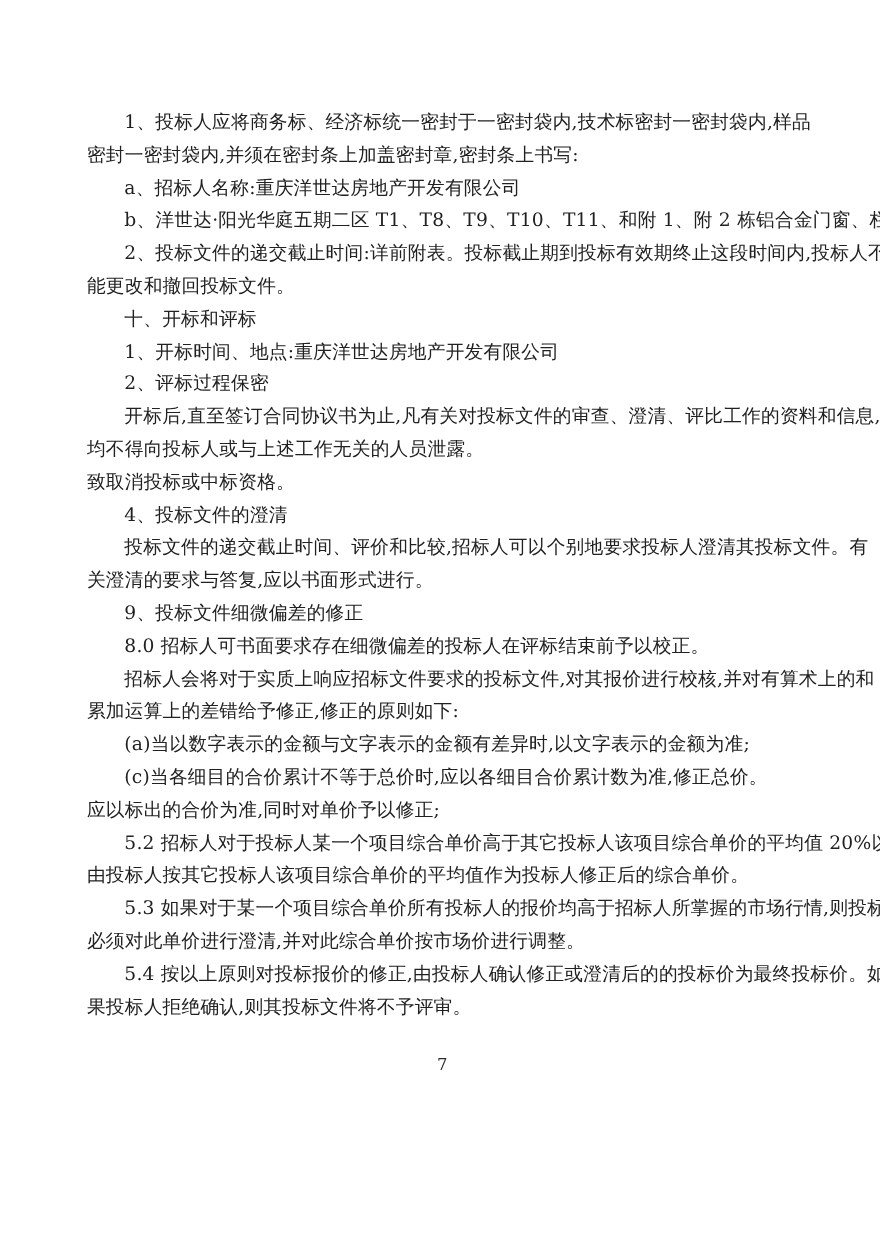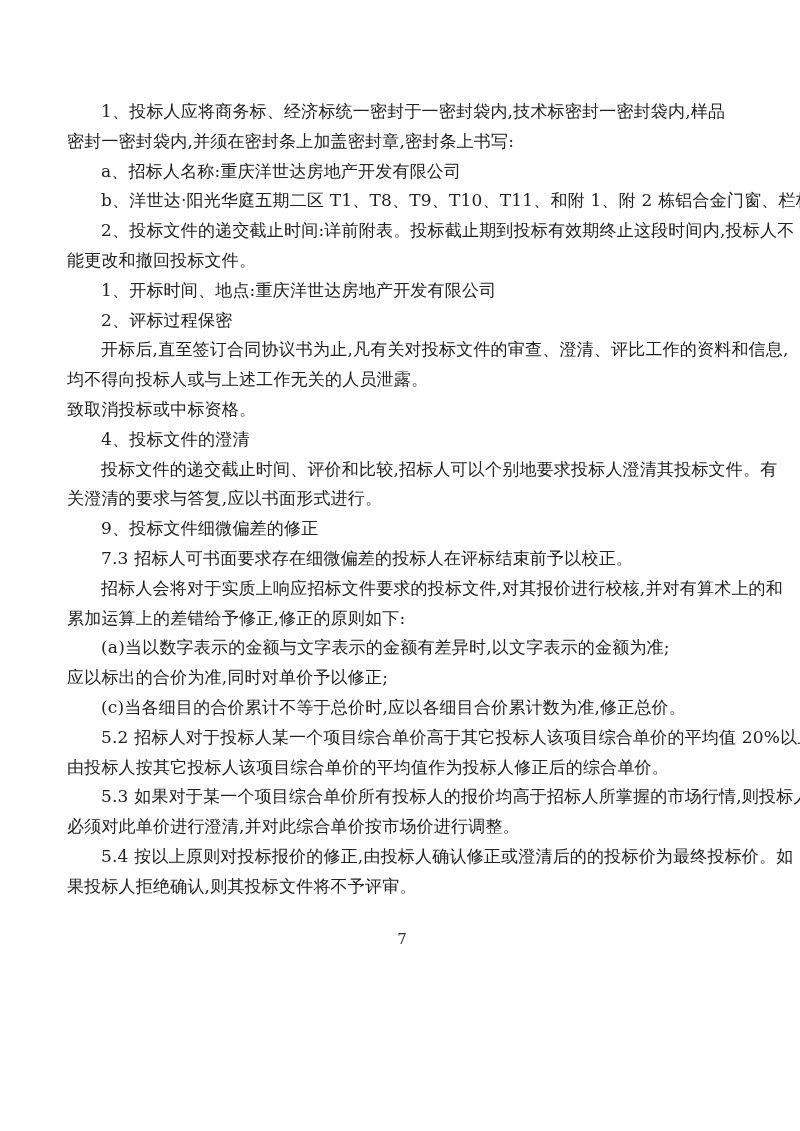--- a/index.html
+++ b/index.html
@@ -14,20 +14,21 @@
     margin: 0 auto;
     background: #ffffff;
     box-sizing: border-box;
     padding: 97px 63px 0 67px;
     font-family: "DejaVu Serif", "Liberation Serif", serif;
     color: #212121;
     overflow: hidden;
   }
   .doc-body {
     width: 670px;
+    margin-left: 12px;
   }
   .line {
     white-space: nowrap;
     height: 29.8px;
     line-height: 29.8px;
     font-size: 17px;
     letter-spacing: 0.2px;
   }
   .line.indent {
     padding-left: 34px;
@@ -47,35 +48,36 @@
 <body>
 
 <div class="page">
   <div class="doc-body" id="doc-body">
       <div class="line indent"><span class="seg">1、投标人应将商务标、经济标统一密封于一密封袋内,技术标密封一密封袋内,样品</span></div>
       <div class="line"><span class="seg">密封一密封袋内,并须在密封条上加盖密封章,密封条上书写:</span></div>
       <div class="line indent"><span class="seg">a、招标人名称:重庆洋世达房地产开发有限公司</span></div>
       <div class="line indent"><span class="seg">b、洋世达·阳光华庭五期二区 T1、T8、T9、T10、T11、和附 1、附 2 栋铝合金门窗、栏杆、镂</span></div>
       <div class="line indent"><span class="seg">2、</span><span class="seg bold">投标文件的递交截止时间:</span><span class="seg">详前附表。投标截止期到投标有效期终止这段时间内,投标人不</span></div>
       <div class="line"><span class="seg">能更改和撤回投标文件。</span></div>
+      <div class="line indent"><span class="seg bold">十、开标和评标</span></div>
       <div class="line indent"><span class="seg">1、开标时间、地点:重庆洋世达房地产开发有限公司</span></div>
       <div class="line indent"><span class="seg">2、评标过程保密</span></div>
       <div class="line indent"><span class="seg">开标后,直至签订合同协议书为止,凡有关对投标文件的审查、澄清、评比工作的资料和信息,</span></div>
       <div class="line"><span class="seg">均不得向投标人或与上述工作无关的人员泄露。</span></div>
       <div class="line"><span class="seg">致取消投标或中标资格。</span></div>
       <div class="line indent"><span class="seg">4、投标文件的澄清</span></div>
       <div class="line indent"><span class="seg">投标文件的递交截止时间、评价和比较,招标人可以个别地要求投标人澄清其投标文件。有</span></div>
       <div class="line"><span class="seg">关澄清的要求与答复,应以书面形式进行。</span></div>
       <div class="line indent"><span class="seg">9、投标文件细微偏差的修正</span></div>
-      <div class="line indent"><span class="seg">7.3 招标人可书面要求存在细微偏差的投标人在评标结束前予以校正。</span></div>
+      <div class="line indent"><span class="seg">8.0 招标人可书面要求存在细微偏差的投标人在评标结束前予以校正。</span></div>
       <div class="line indent"><span class="seg">招标人会将对于实质上响应招标文件要求的投标文件,对其报价进行校核,并对有算术上的和</span></div>
       <div class="line"><span class="seg">累加运算上的差错给予修正,修正的原则如下:</span></div>
       <div class="line indent"><span class="seg">(a)当以数字表示的金额与文字表示的金额有差异时,以文字表示的金额为准;</span></div>
+      <div class="line indent"><span class="seg">(c)当各细目的合价累计不等于总价时,应以各细目合价累计数为准,修正总价。</span></div>
       <div class="line"><span class="seg">应以标出的合价为准,同时对单价予以修正;</span></div>
-      <div class="line indent"><span class="seg">(c)当各细目的合价累计不等于总价时,应以各细目合价累计数为准,修正总价。</span></div>
       <div class="line indent"><span class="seg">5.2 招标人对于投标人某一个项目综合单价高于其它投标人该项目综合单价的平均值 20%以上,</span></div>
       <div class="line"><span class="seg">由投标人按其它投标人该项目综合单价的平均值作为投标人修正后的综合单价。</span></div>
       <div class="line indent"><span class="seg">5.3 如果对于某一个项目综合单价所有投标人的报价均高于招标人所掌握的市场行情,则投标人</span></div>
       <div class="line"><span class="seg">必须对此单价进行澄清,并对此综合单价按市场价进行调整。</span></div>
       <div class="line indent"><span class="seg">5.4 按以上原则对投标报价的修正,由投标人确认修正或澄清后的的投标价为最终投标价。如</span></div>
       <div class="line"><span class="seg">果投标人拒绝确认,则其投标文件将不予评审。</span></div>
     </div>
   <div class="page-number">7</div>
 </div>
 

